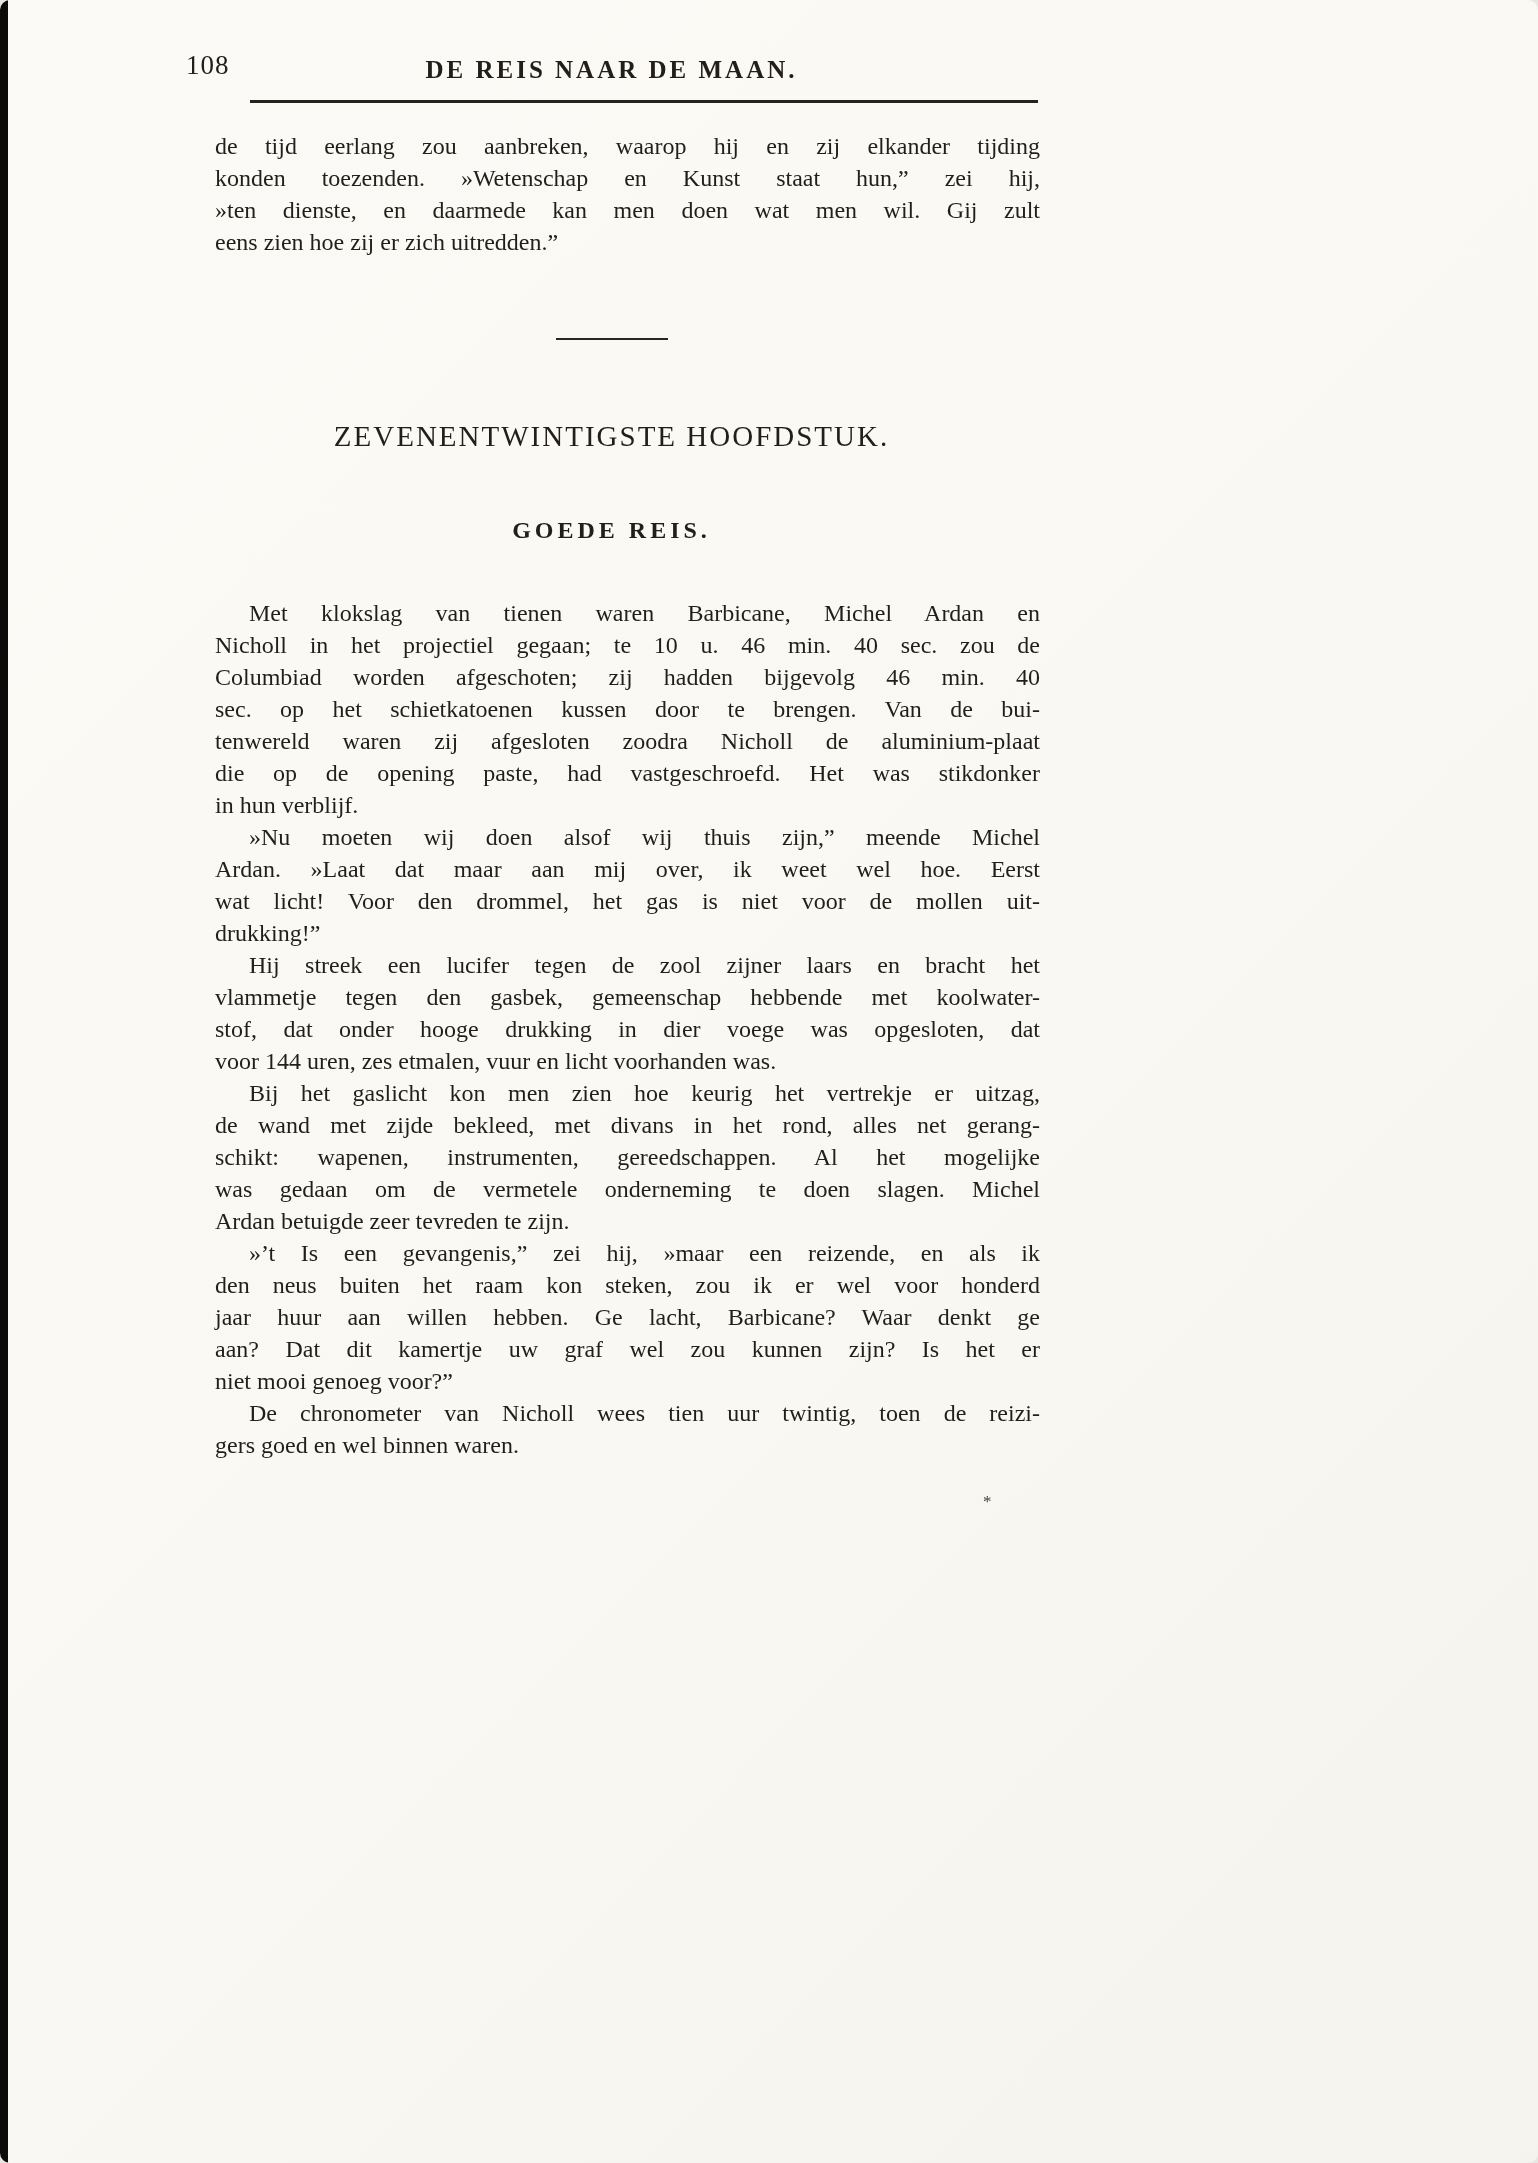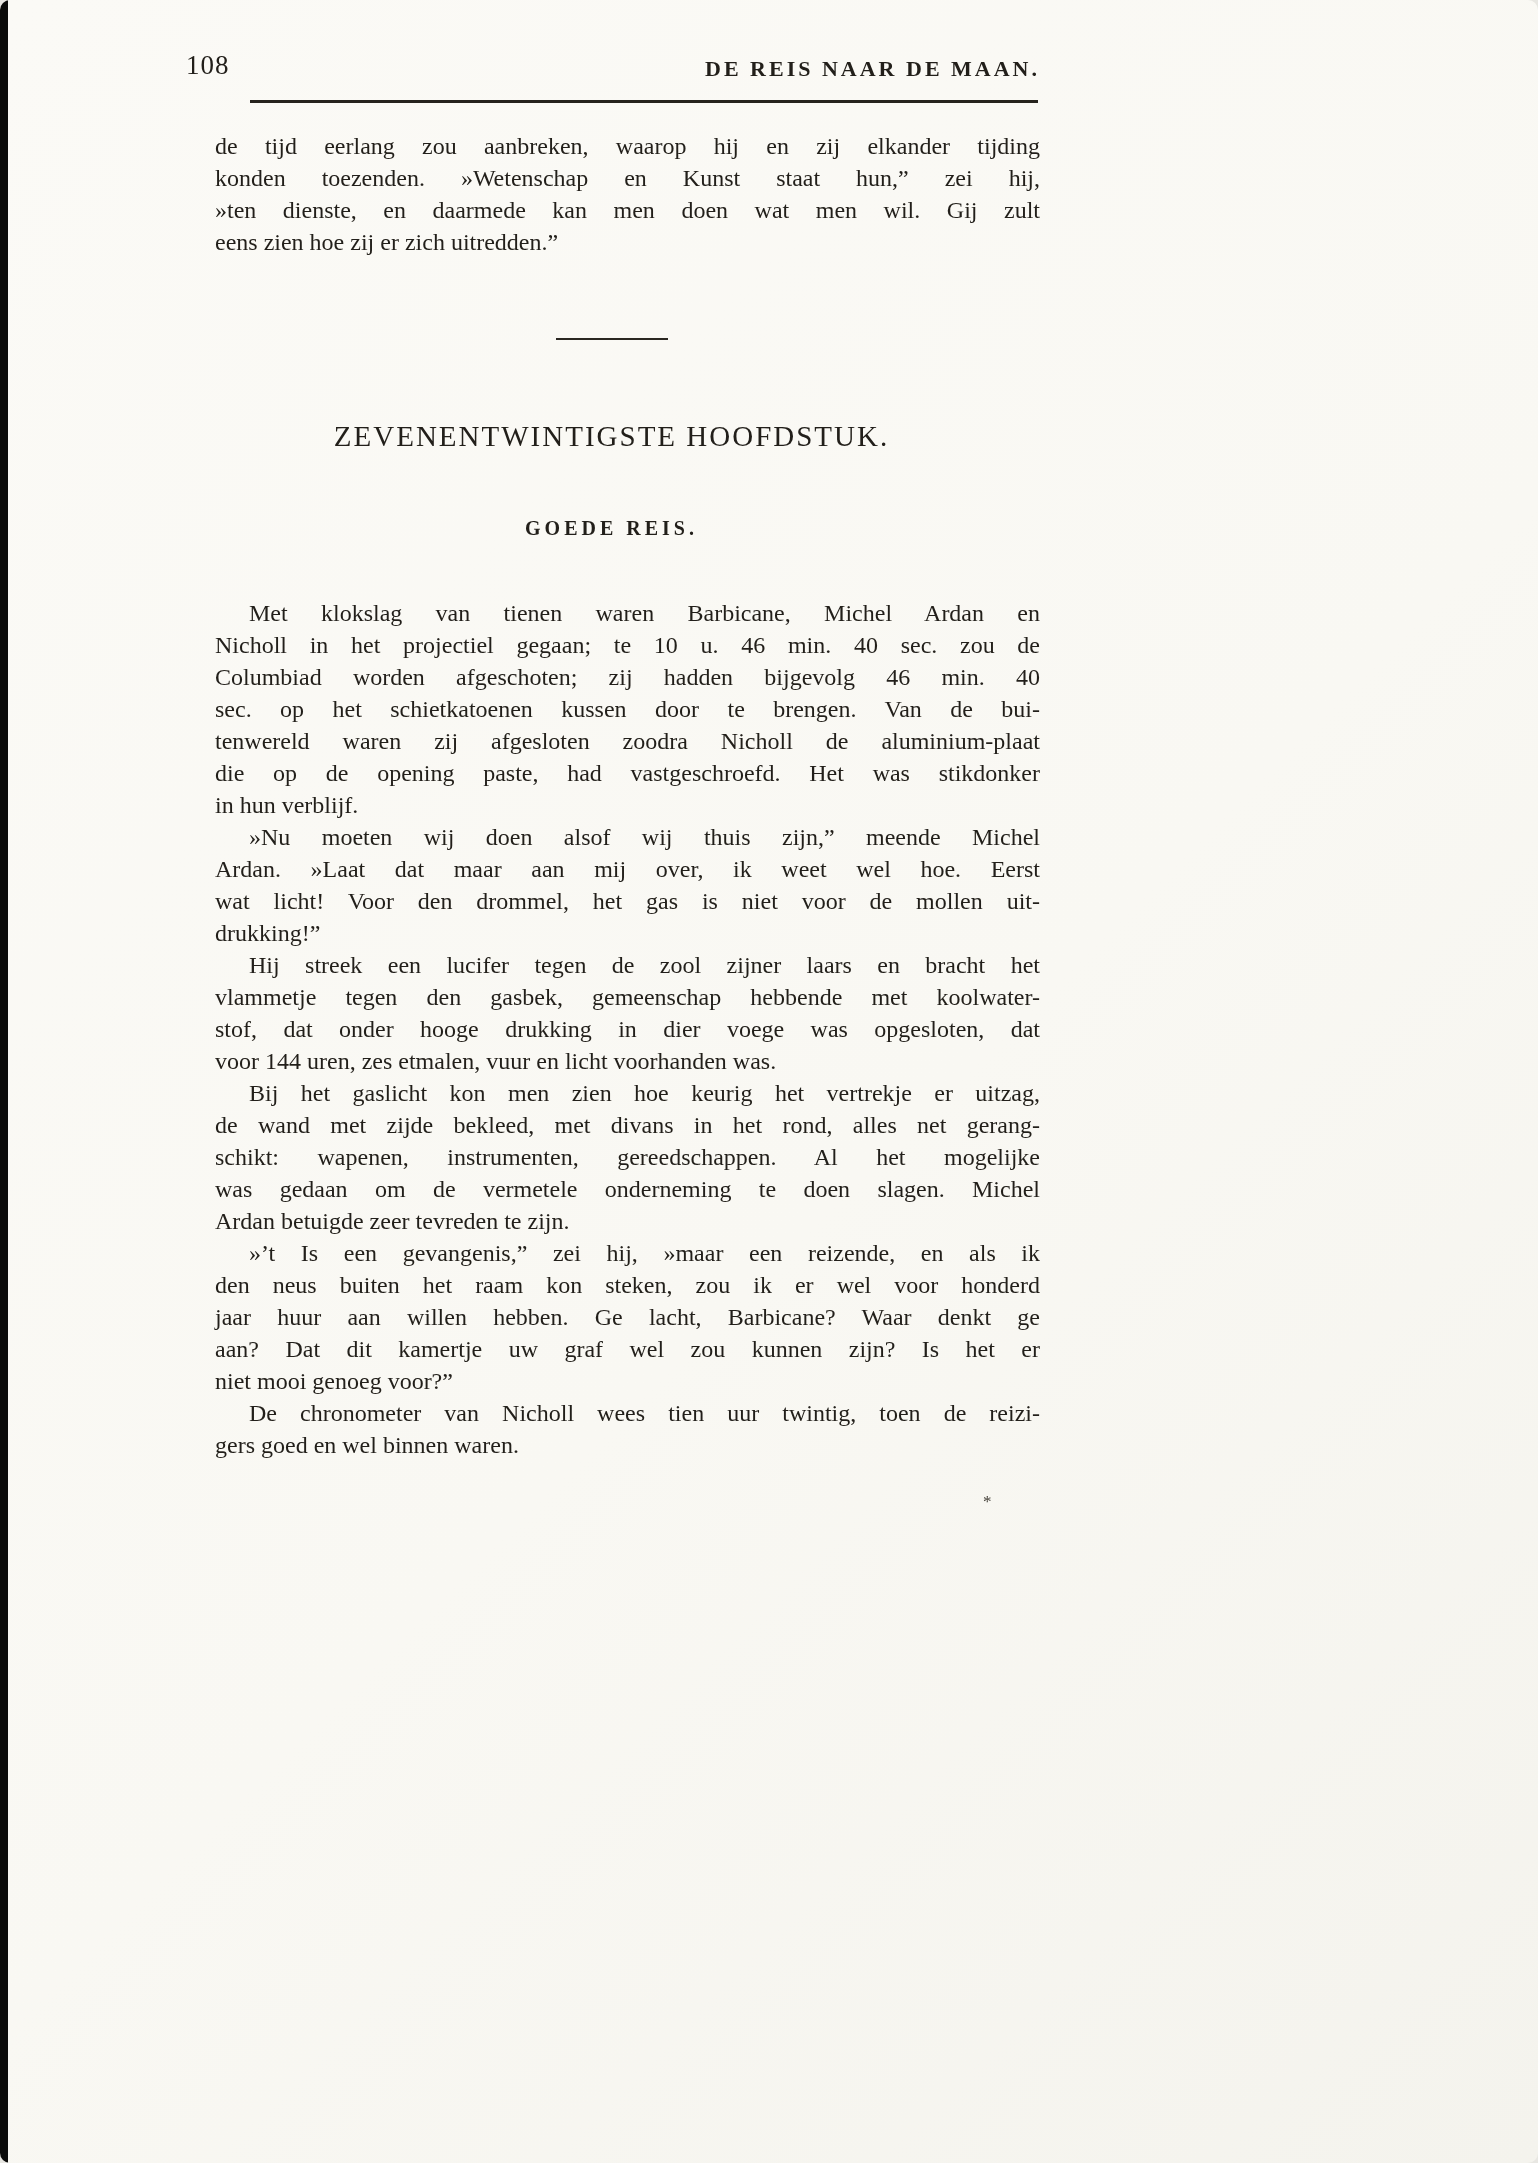--- a/index.html
+++ b/index.html
@@ -21,22 +21,22 @@
     position: absolute; left: 0; top: 0;
     width: 8px; height: 100%;
     background: #0b0b0a;
   }
   .pagenum {
     position: absolute; left: 186px; top: 50px;
     font-size: 27px; letter-spacing: 1px;
   }
   .running-title {
     position: absolute; left: 183px; top: 56px; width: 857px;
-    text-align: right;
-    font-size: 22px; letter-spacing: 3px;
+    text-align: center;
+    font-size: 25px; letter-spacing: 3px;
     font-weight: bold;
   }
   .header-rule {
     position: absolute; left: 250px; top: 100px;
     width: 788px; height: 3px;
     background: #26231d;
   }
   .text-col { position: absolute; left: 183px; width: 857px; }
   .continuation { top: 130px; }
   .section-divider {
@@ -45,21 +45,21 @@
     background: #2a2721;
   }
   .chapter-heading {
     position: absolute; left: 183px; top: 420px; width: 857px;
     text-align: center;
     font-size: 29px; letter-spacing: 2px;
   }
   .chapter-subheading {
     position: absolute; left: 183px; top: 517px; width: 857px;
     text-align: center;
-    font-size: 20px; letter-spacing: 4px;
+    font-size: 24px; letter-spacing: 4px;
     font-weight: bold;
   }
   .body-text { top: 597px; }
   .line {
     font-size: 24px;
     line-height: 32px;
     text-align: justify;
     text-align-last: justify;
     margin-left: 32px;
     -moz-text-align-last: justify;

